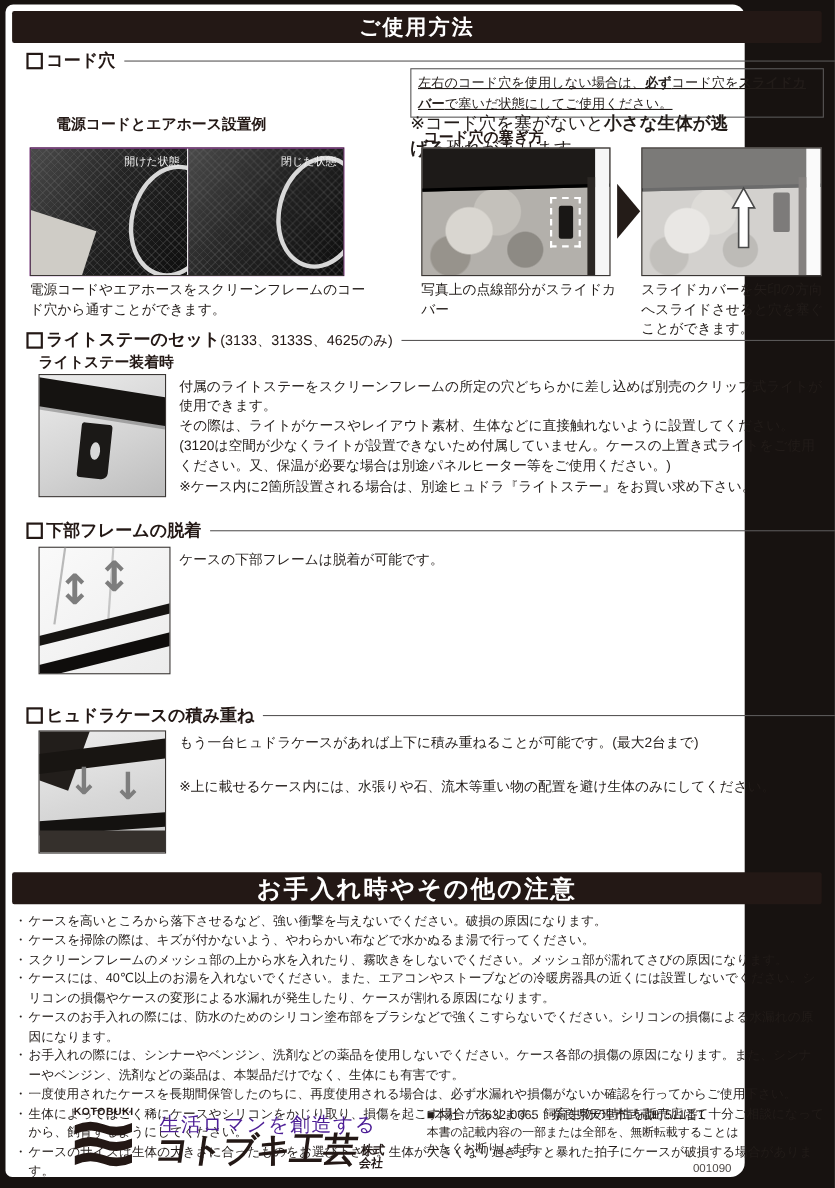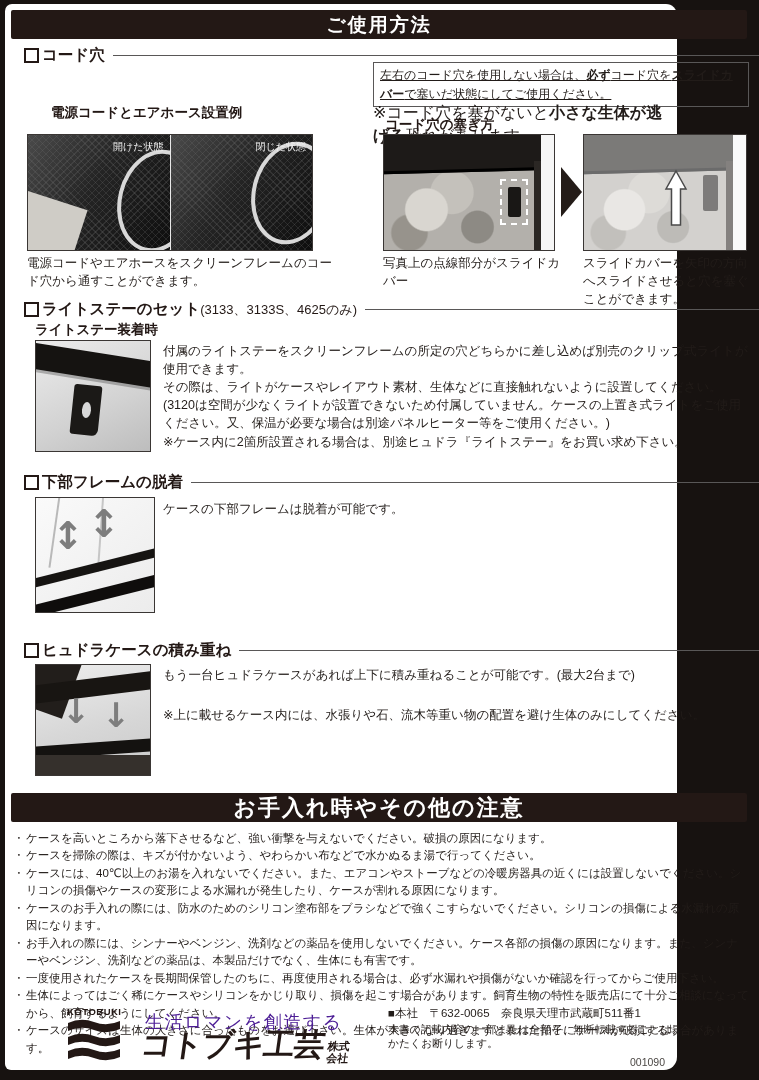--- a/index.html
+++ b/index.html
@@ -205,20 +205,21 @@
   </div>
   <div class="t" style="left:158px;top:662px;width:588px;">もう一台ヒュドラケースがあれば上下に積み重ねることが可能です。(最大2台まで)</div>
   <div class="t" style="left:158px;top:702px;width:588px;">※上に載せるケース内には、水張りや石、流木等重い物の配置を避け生体のみにしてください。</div>
 
   <div class="bar care">
     <span>お手入れ時やその他の注意</span>
   </div>
   <div class="bullets">
     <div class="bullet">ケースを高いところから落下させるなど、強い衝撃を与えないでください。破損の原因になります。</div>
     <div class="bullet">ケースを掃除の際は、キズが付かないよう、やわらかい布などで水かぬるま湯で行ってください。</div>
+    <div class="bullet">スクリーンフレームのメッシュ部の上から水を入れたり、霧吹きをしないでください。メッシュ部が濡れてさびの原因になります。</div>
     <div class="bullet">ケースには、40℃以上のお湯を入れないでください。また、エアコンやストーブなどの冷暖房器具の近くには設置しないでください。シリコンの損傷やケースの変形による水漏れが発生したり、ケースが割れる原因になります。</div>
     <div class="bullet">ケースのお手入れの際には、防水のためのシリコン塗布部をブラシなどで強くこすらないでください。シリコンの損傷による水漏れの原因になります。</div>
     <div class="bullet">お手入れの際には、シンナーやベンジン、洗剤などの薬品を使用しないでください。ケース各部の損傷の原因になります。また、シンナーやベンジン、洗剤などの薬品は、本製品だけでなく、生体にも有害です。</div>
     <div class="bullet">一度使用されたケースを長期間保管したのちに、再度使用される場合は、必ず水漏れや損傷がないか確認を行ってからご使用下さい。</div>
     <div class="bullet">生体によってはごく稀にケースやシリコンをかじり取り、損傷を起こす場合があります。飼育生物の特性を販売店にて十分ご相談になってから、飼育するようにしてください。</div>
     <div class="bullet">ケースのサイズは生体の大きさに合ったものをお選び下さい。生体が大きくなり過ぎますと暴れた拍子にケースが破損する場合があります。</div>
   </div>
 
   <div class="kbrand">
     <div class="kt">KOTOBUKI</div>

